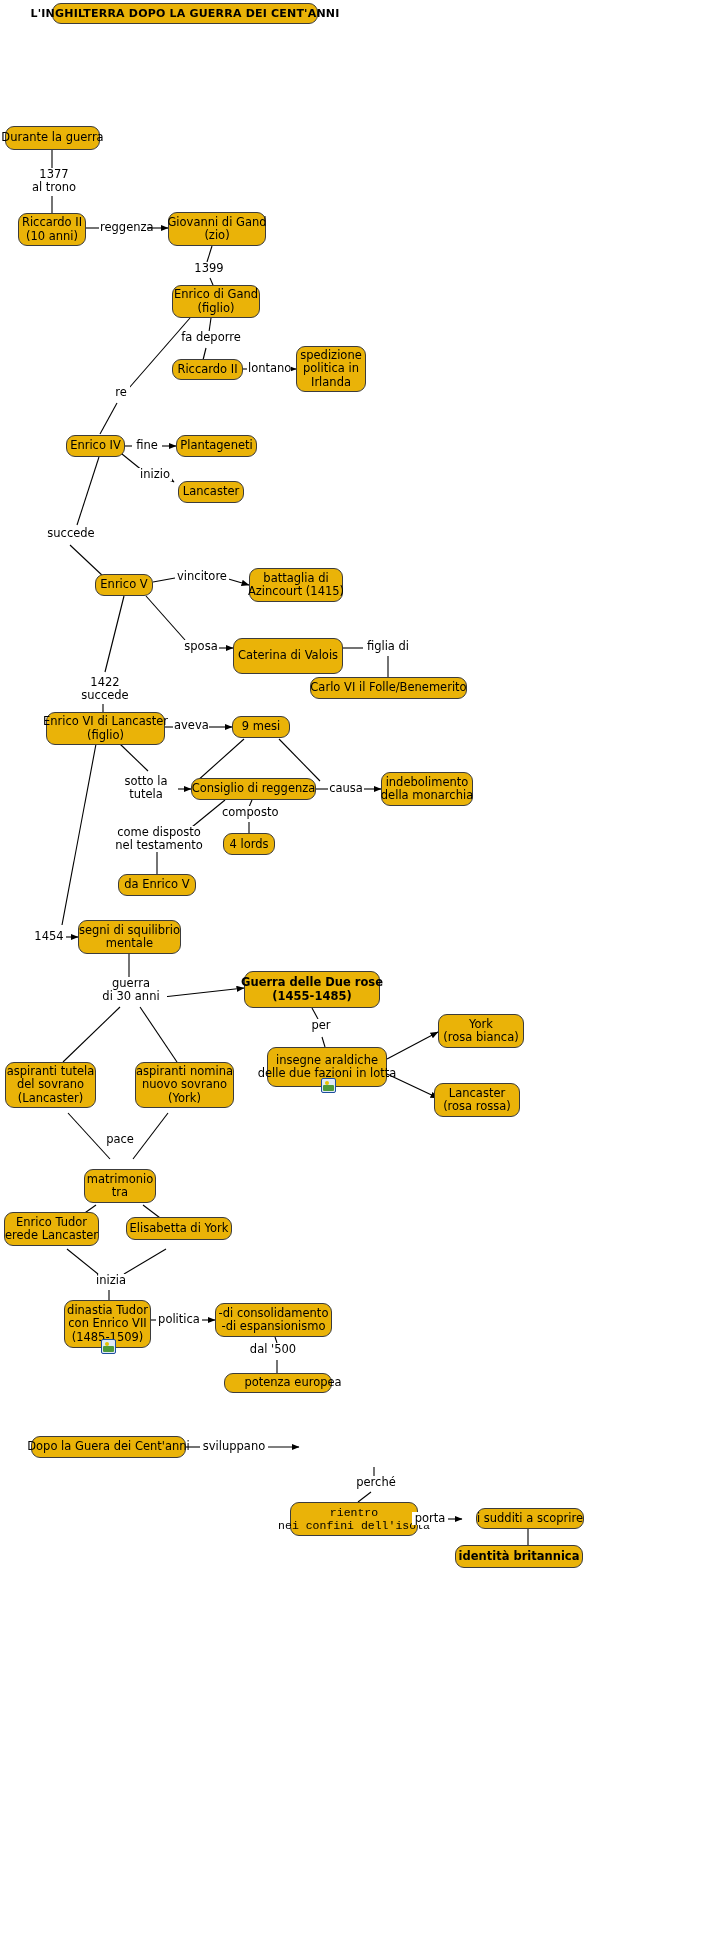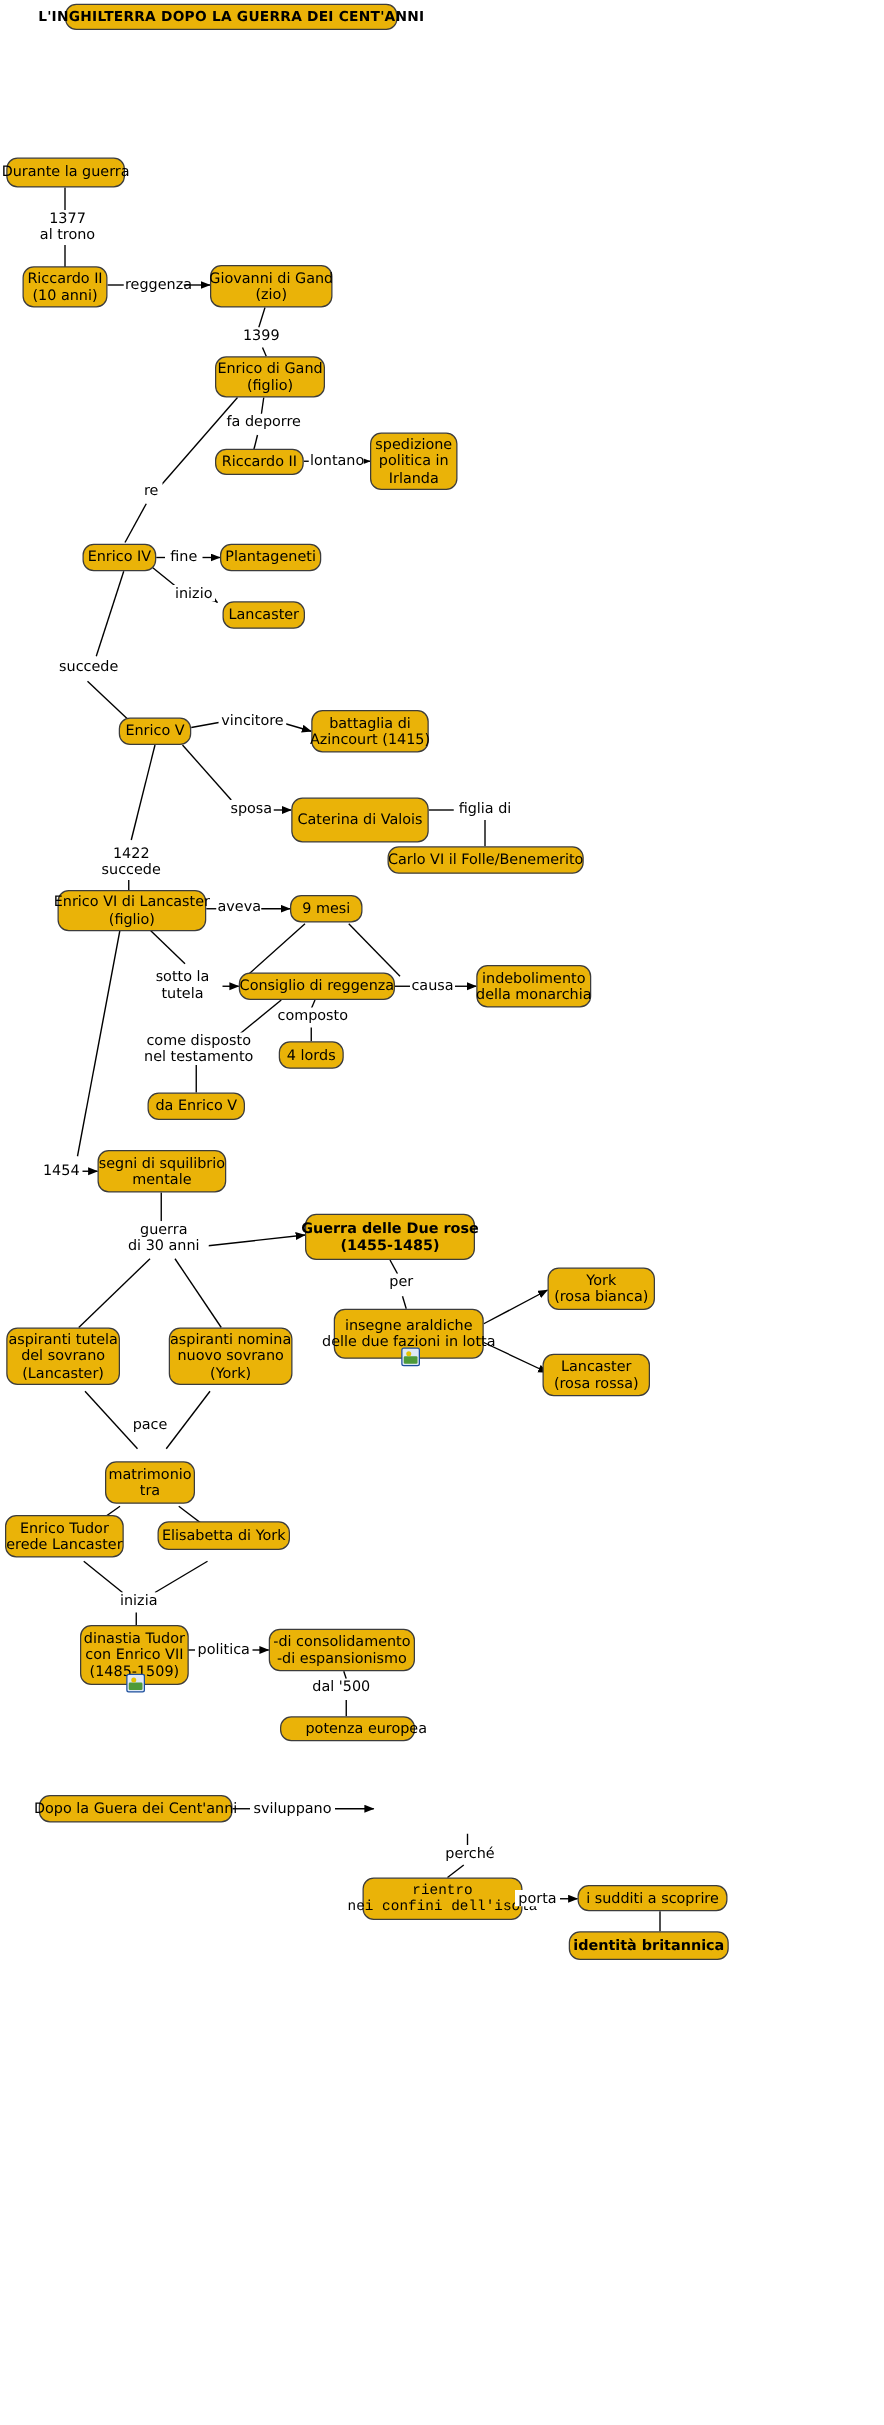--- a/index.html
+++ b/index.html
@@ -360,21 +360,21 @@
   <div class="node" style="left:31px;top:1436px;width:155px;height:22px;">
     <span class="ln">Dopo la Guera dei Cent'anni</span>
   </div>
 
 
   <div class="node" style="left:290px;top:1502px;width:128px;height:34px;font-family:Liberation Mono, monospace;">
     <span class="ln">rientro
 nei confini dell'isola</span>
   </div>
 
-  <div class="node" style="left:462px;top:1508px;width:120px;height:21px;">
+  <div class="node" style="left:476px;top:1508px;width:108px;height:21px;">
     <span class="ln">i sudditi a scoprire</span>
   </div>
 
   <div class="node bold" style="left:455px;top:1545px;width:128px;height:23px;">
     <span class="ln">identità britannica</span>
   </div>
 
   <div class="linklabel" style="left:24px;top:168px;width:58px;">1377
 al trono</div>
 

